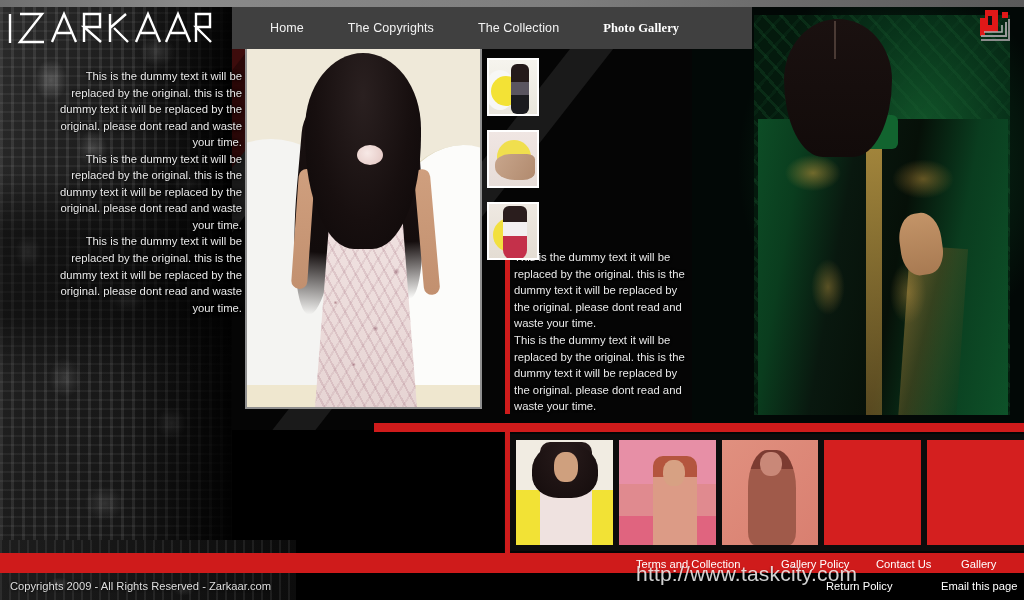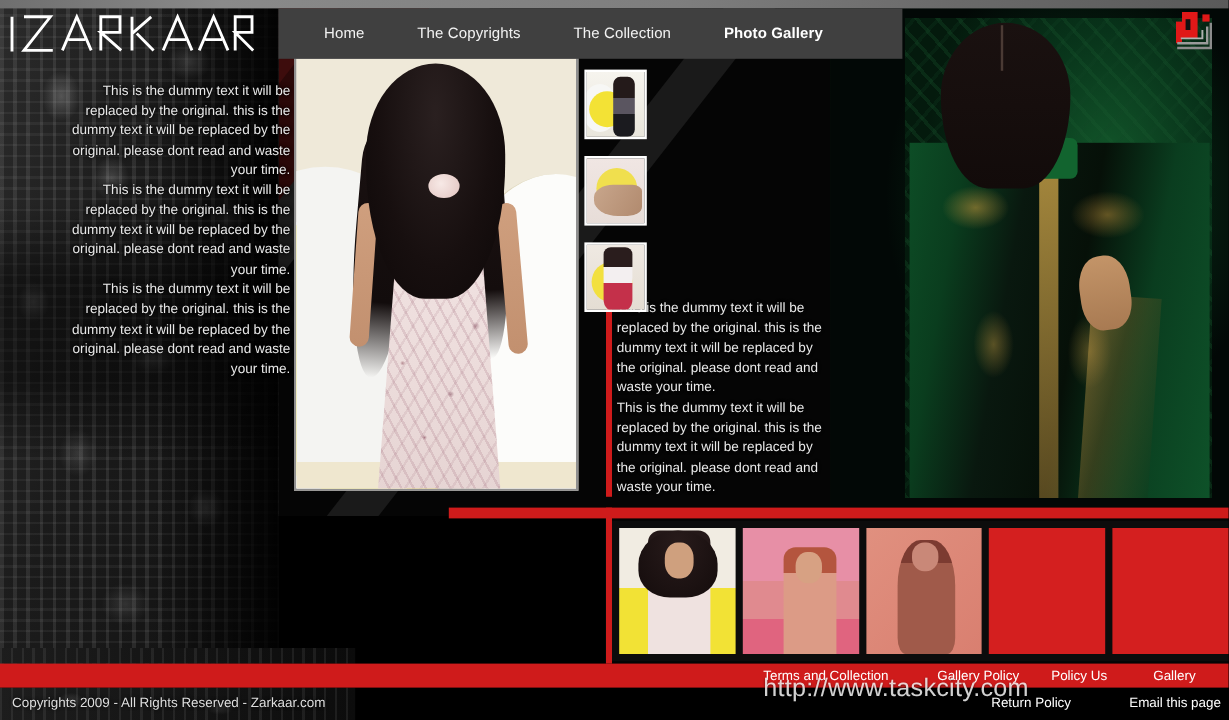--- a/index.html
+++ b/index.html
@@ -68,21 +68,21 @@
 
   .navbar{
     position:absolute; left:232px; top:7px; width:520px; height:42px;
     background:#404040; z-index:45;
     display:flex; align-items:center; gap:0px; padding-left:16px;
   }
   .navbar a{
     color:#f2f2f2; text-decoration:none; font-size:12.5px;
     padding:0 22px; white-space:nowrap; letter-spacing:.1px;
   }
-  .navbar a.active{ font-weight:bold; color:#fff; }
+  .navbar a.active{ font-weight:bold; color:#fff;font-family:Liberation Serif, serif; }
 
   .corner-logo{
     position:absolute; right:12px; top:6px; width:40px; height:42px; z-index:46;
   }
 
   
   .left-copy{
     position:absolute; left:52px; top:68px; width:190px;
     text-align:right; font-size:11.3px; line-height:16.55px;
     color:#e8e8e8; z-index:20;
@@ -457,21 +457,21 @@
   </div>
 
   <div class="footer-tex-top"></div>
   <div class="footer-red"></div>
   <div class="footer-bg"></div>
   <div class="footer-tex"></div>
 
   <div class="footer-links">
     <a class="fl1">Terms and Collection</a>
     <a class="fl2">Gallery Policy</a>
-    <a class="fl3">Policy Us</a>
+    <a class="fl3">Contact Us</a>
     <a class="fl4">Gallery</a>
   </div>
 
   <div class="footer-links2">
     <a class="fl5">Return Policy</a>
     <a class="fl6">Email this page</a>
   </div>
 
   <div class="copyright">Copyrights 2009 - All Rights Reserved - Zarkaar.com</div>
 

